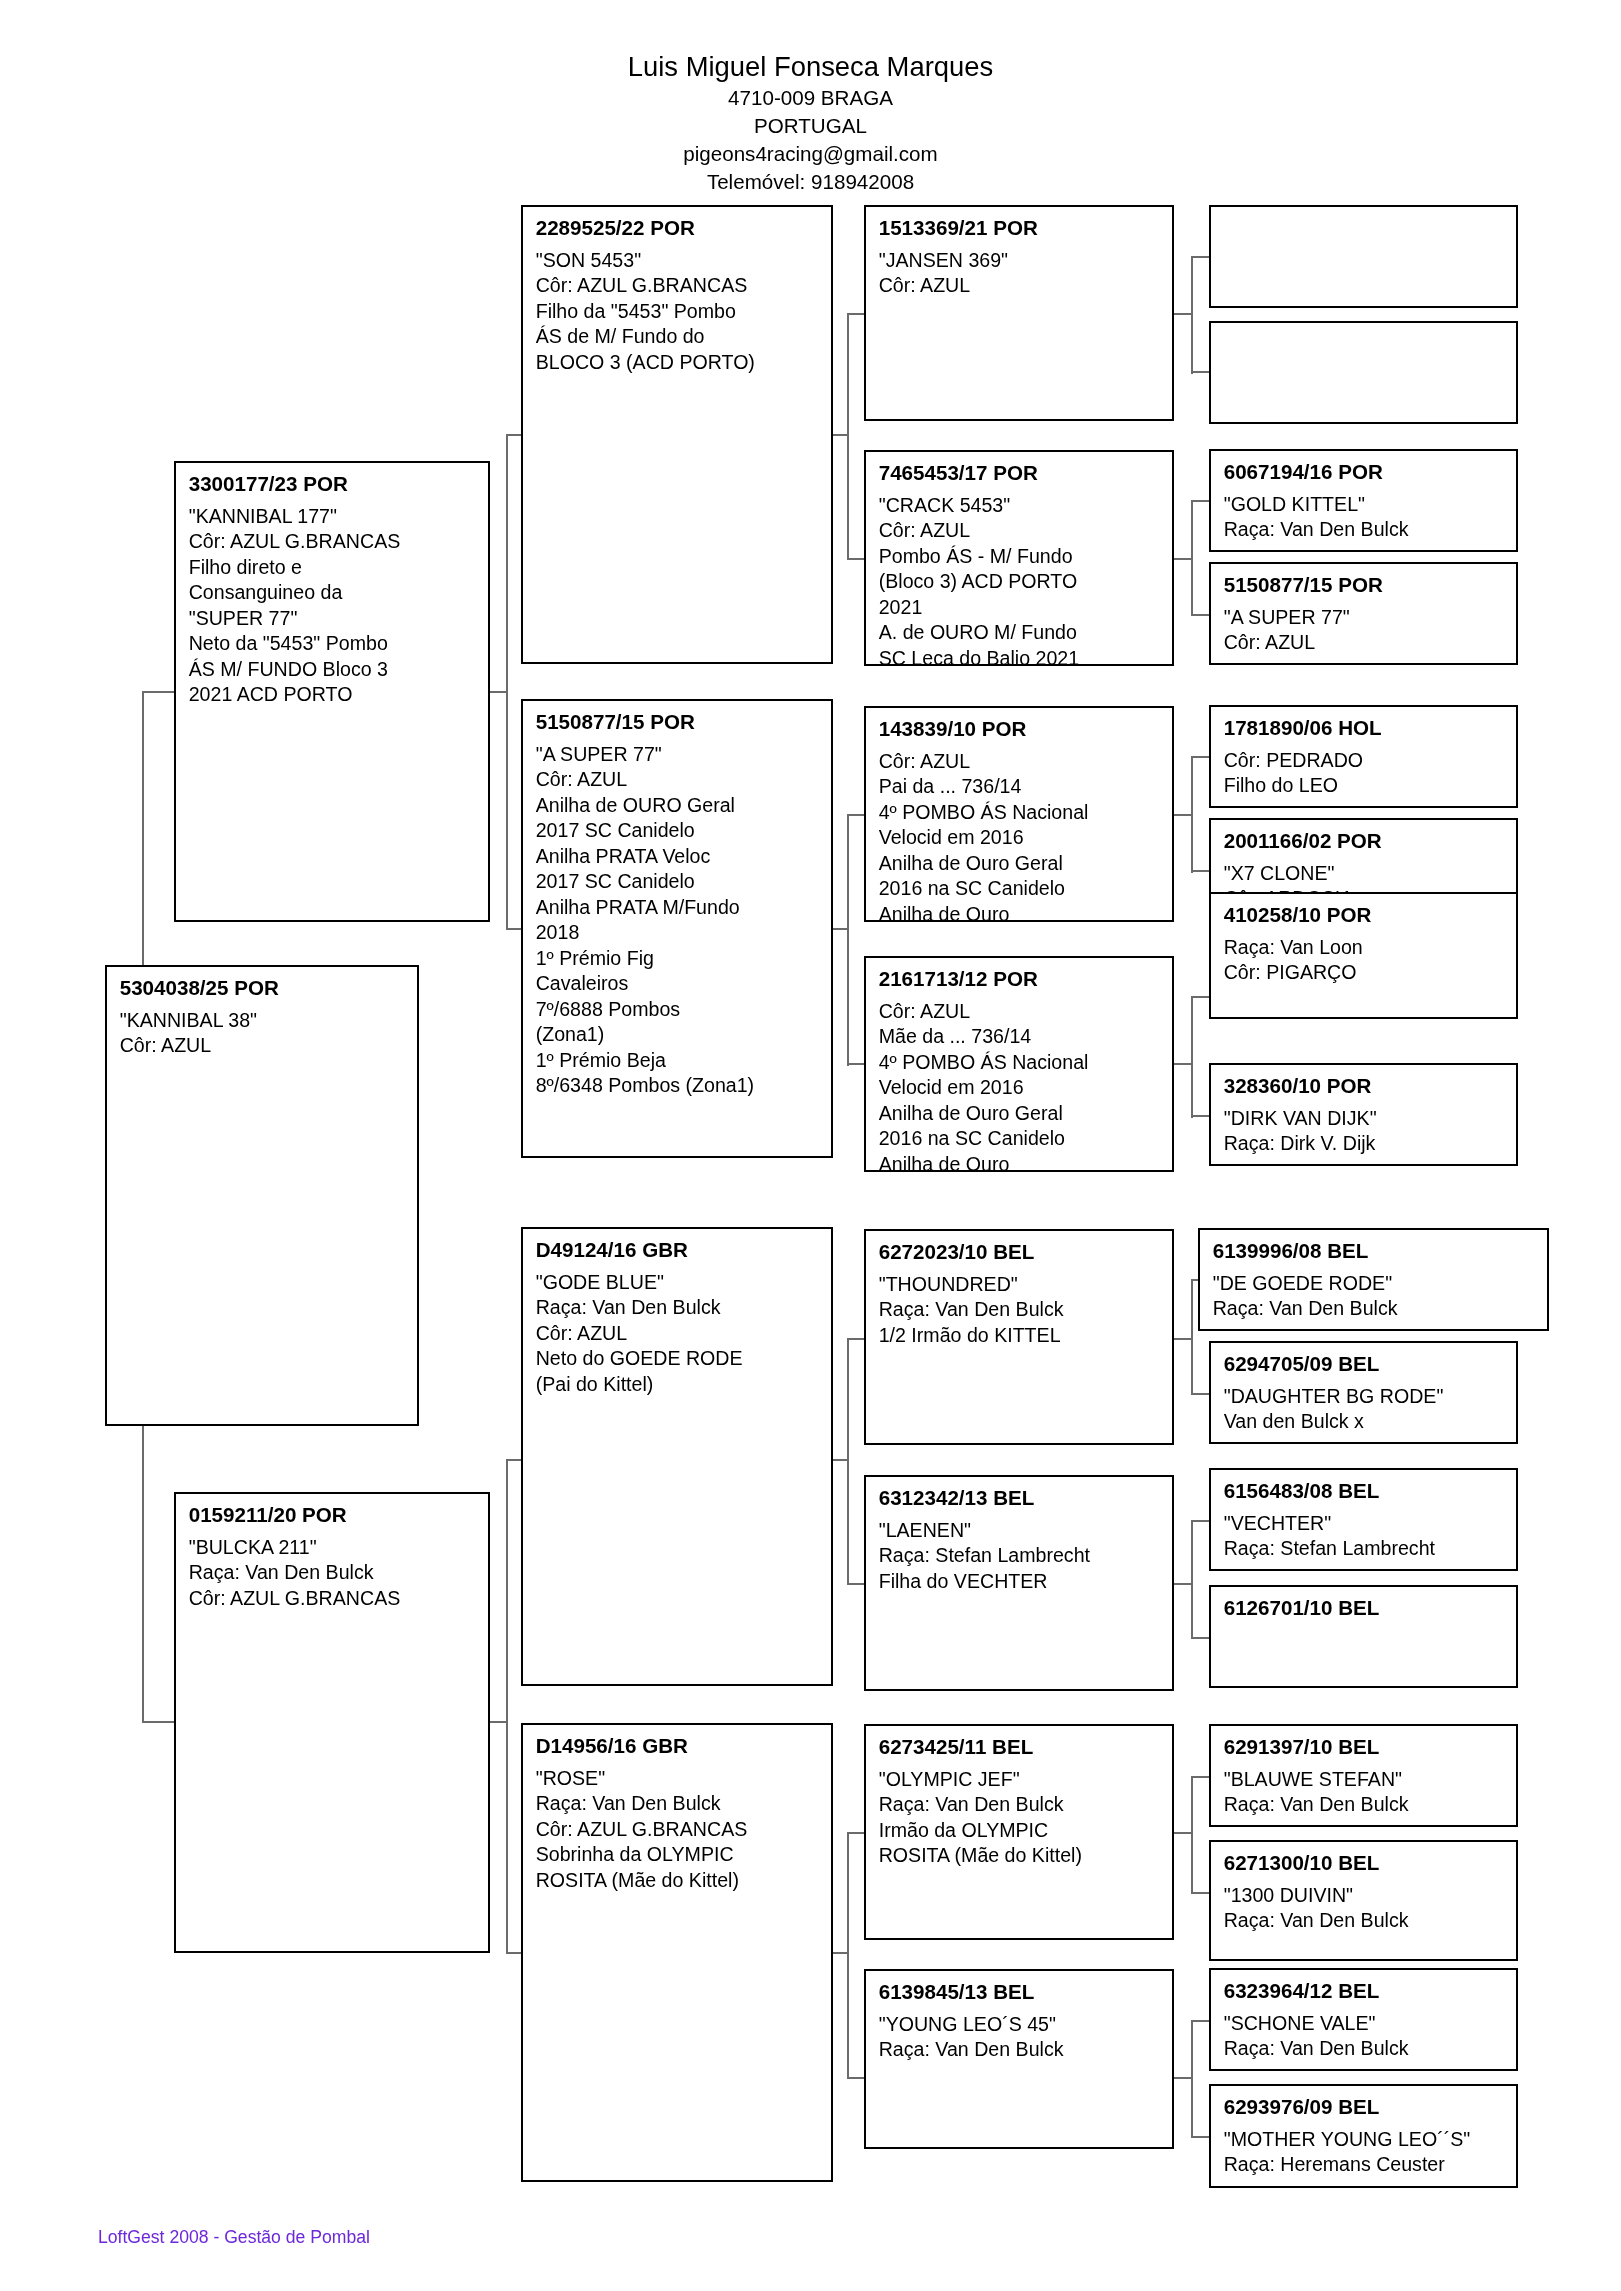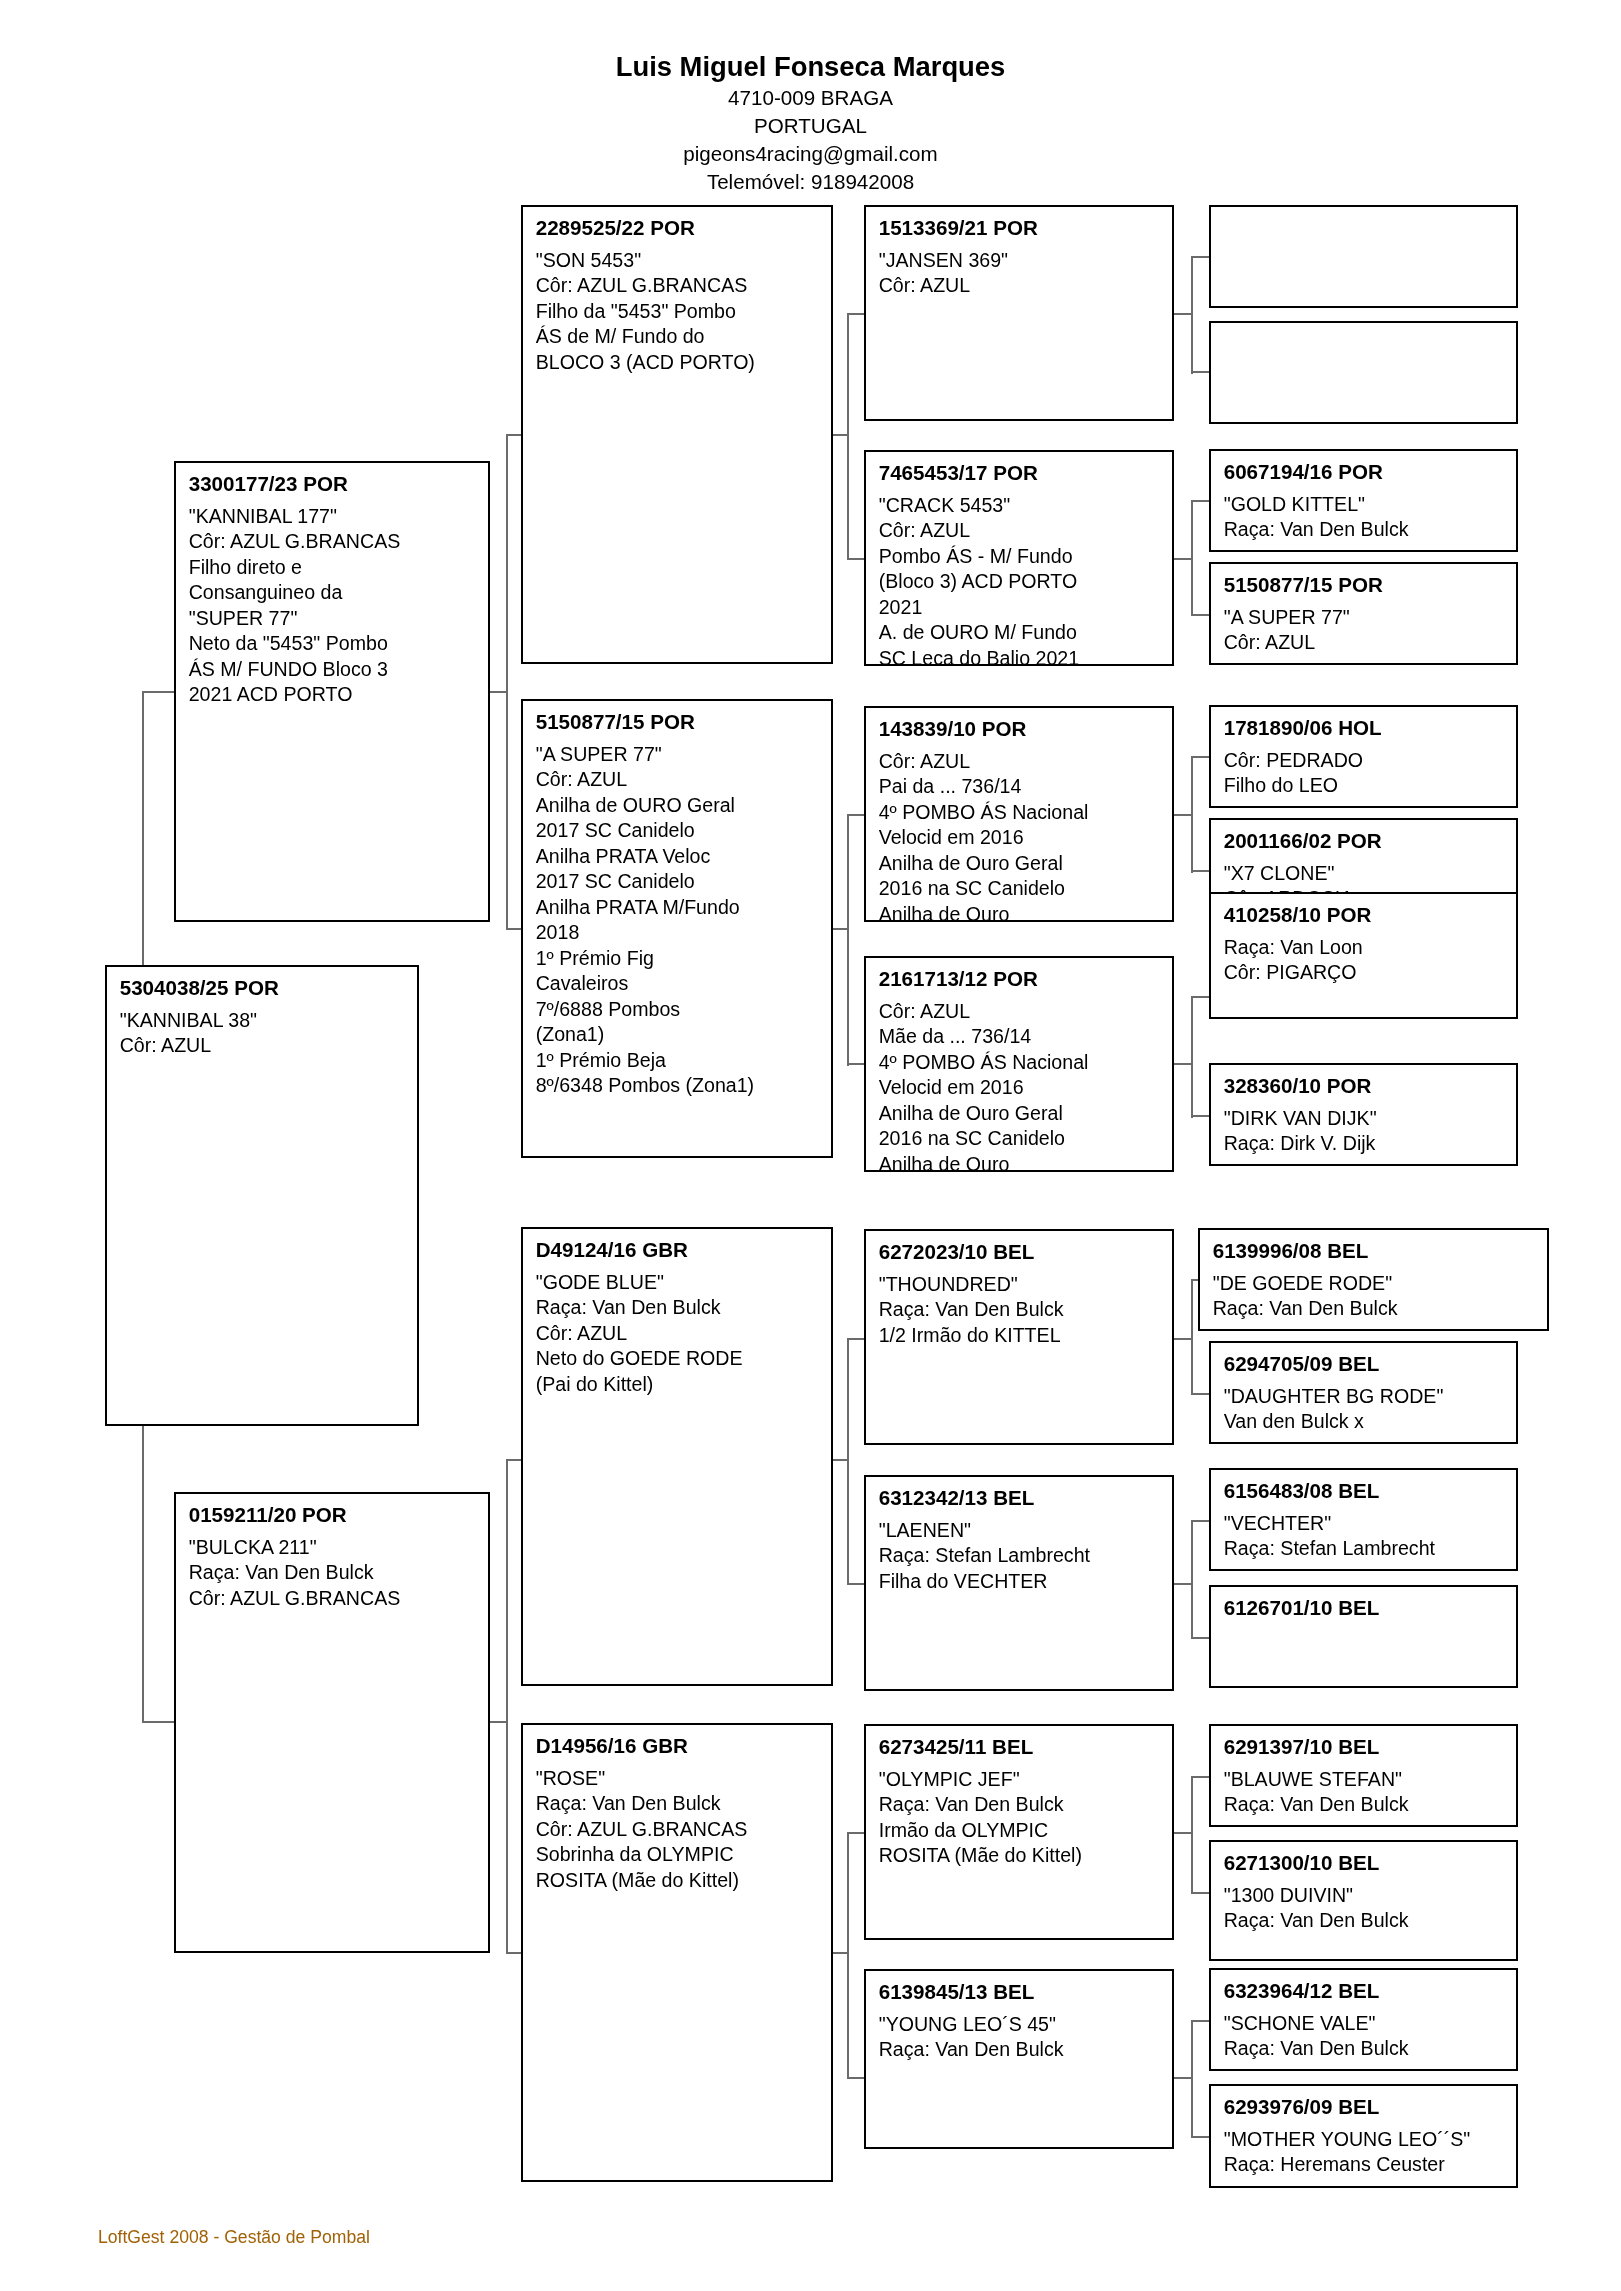--- a/index.html
+++ b/index.html
@@ -1,30 +1,30 @@
 <!DOCTYPE html>
 <html><head>
 <meta charset="utf-8">
 <style>
   html, body { margin:0; padding:0; background:#ffffff; }
   .page {
     position:relative; width:1621px; height:2292px; background:#ffffff;
     font-family:"Liberation Sans", sans-serif; color:#000; overflow:hidden;
   }
   .header { position:absolute; top:49px; left:0; width:100%; text-align:center; z-index:3; }
-  .header .name { font-size:27.4px; font-weight:bold; line-height:35px; }
+  .header .name { font-size:27.4px; font-weight:normal; line-height:35px; }
   .header .hline { font-size:20.6px; font-weight:normal; line-height:28px; }
   .box {
     position:absolute; background:#ffffff; border:2px solid #000000;
     box-sizing:border-box; padding:8.8px 9.8px 5.9px 12.7px; overflow:hidden; z-index:2;
   }
   .ring { font-size:20.6px; font-weight:bold; margin-bottom:7.8px; white-space:nowrap; }
   .body { font-size:19.6px; line-height:25.5px; white-space:pre-line; }
   .cline { position:absolute; background:#6b6b6b; z-index:1; }
-  .footer { position:absolute; left:98px; top:2227px; font-size:17.6px; color:#a16207; z-index:3; }
+  .footer { position:absolute; left:98px; top:2227px; font-size:17.6px; color:#6d28d9; z-index:3; }
 </style>
 </head>
 <body>
 
 <div class="page">
 
   <div class="header">
     <div class="name">Luis Miguel Fonseca Marques</div>
     <div class="hline">4710-009 BRAGA</div>
     <div class="hline">PORTUGAL</div>

